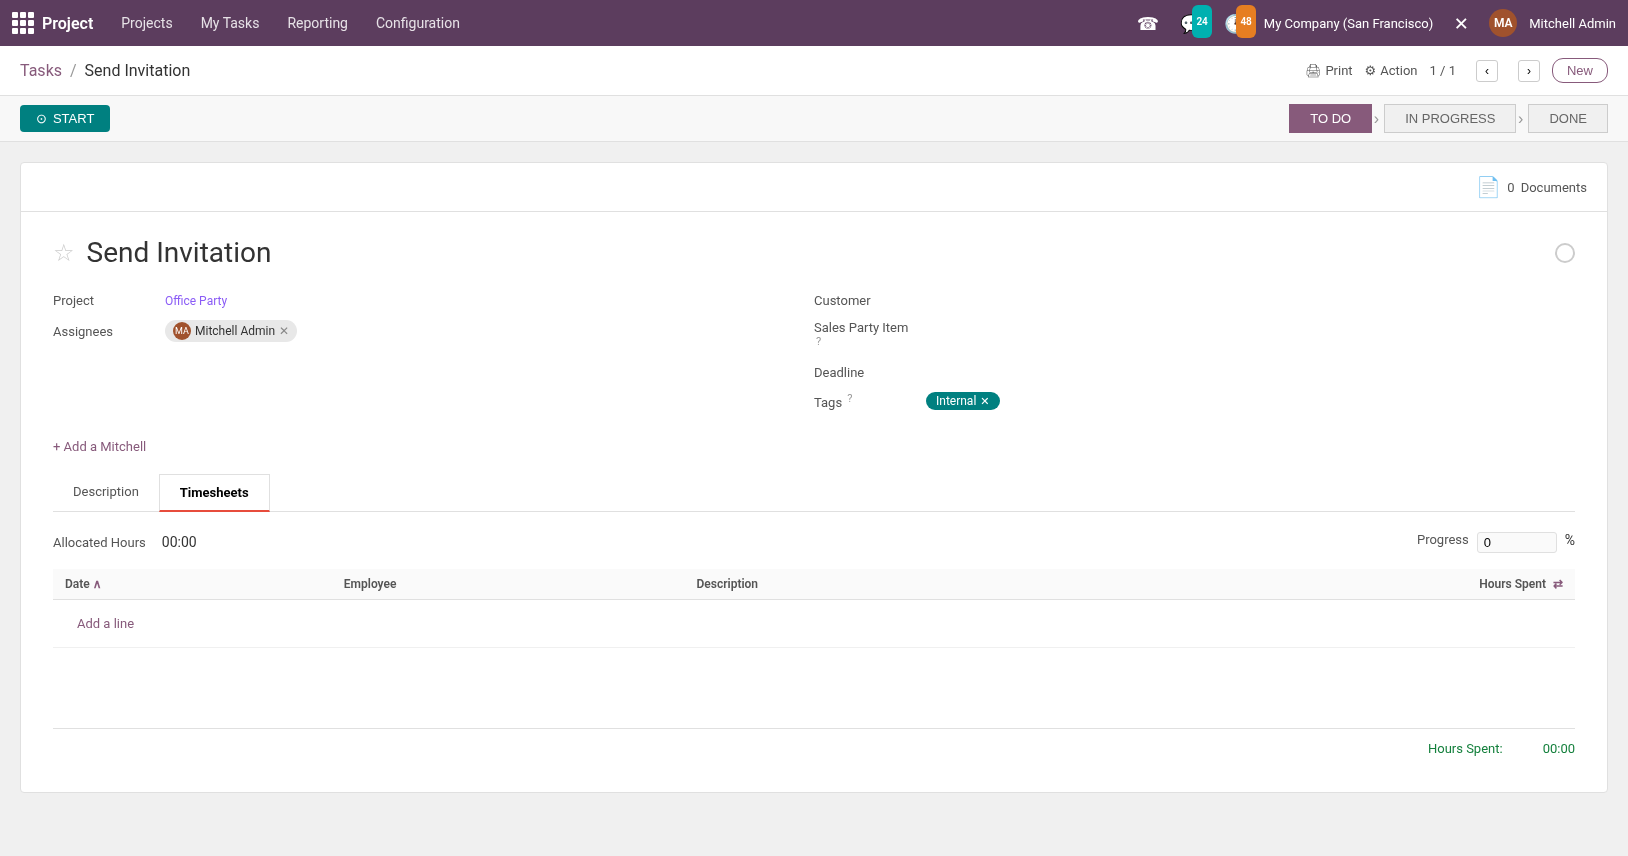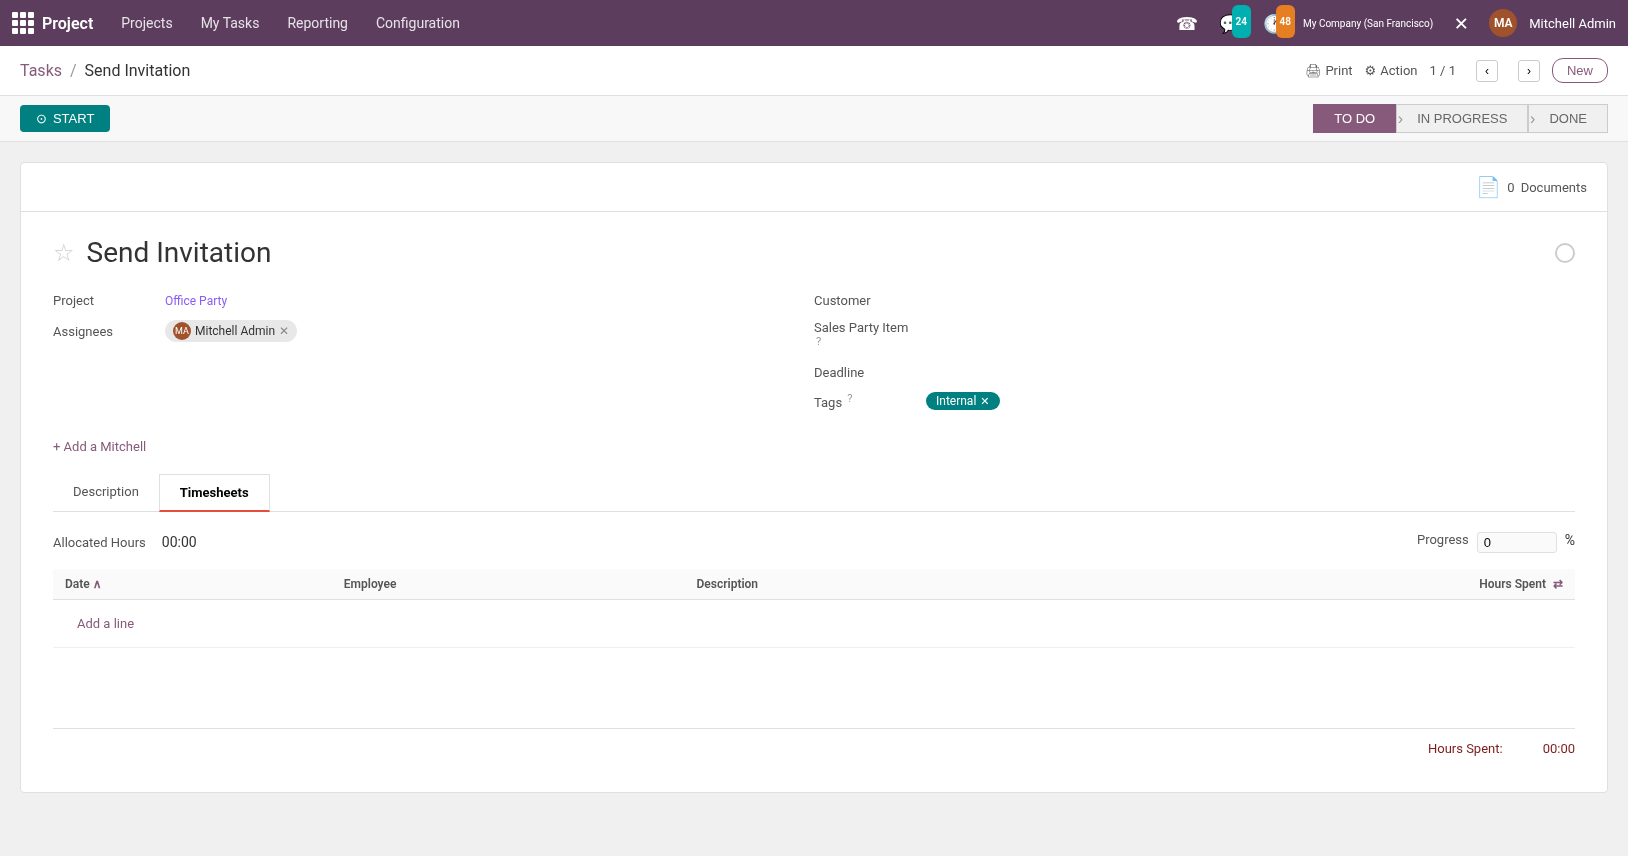--- a/index.html
+++ b/index.html
@@ -70,21 +70,21 @@
       background: #00b0b0;
       color: white;
       border-radius: 6px;
       font-size: 10px;
       padding: 11px 4px;
       font-weight: 600;
     }
     .badge-orange { background: #e67e22; }
     .company-name {
       color: white;
-      font-size: 10px;
+      font-size: 13px;
       text-align: center;
     }
     .avatar {
       width: 28px;
       height: 28px;
       border-radius: 50%;
       background: #a0522d;
       display: flex;
       align-items: center;
       justify-content: center;
@@ -183,21 +183,21 @@
       border-radius: 4px;
       cursor: pointer;
       font-size: 13px;
       display: flex;
       align-items: center;
       gap: 6px;
     }
     .stage-pipeline {
       display: flex;
       align-items: center;
-      gap: 0;
+      gap: 12px;
     }
     .stage-btn {
       padding: 6px 20px;
       font-size: 13px;
       cursor: pointer;
       border: 1px solid #ccc;
       background: #f0f0f0;
       color: #666;
       position: relative;
     }
@@ -605,20 +605,20 @@
             <tr>
               <td colspan="4">
                 <a class="add-line-btn">Add a line</a>
               </td>
             </tr>
           </tbody>
         </table>
 
         <div style="height: 80px;"></div>
 
-        <div style="display:flex; justify-content:flex-end; padding: 12px 0; border-top: 1px solid #e0e0e0; font-size:13px; color:#7f1d1d; gap:40px;">
+        <div style="display:flex; justify-content:flex-end; padding: 12px 0; border-top: 1px solid #e0e0e0; font-size:13px; color:#15803d; gap:40px;">
           <span>Hours Spent:</span>
           <span>00:00</span>
         </div>
       </div>
     </div>
   </div>
 </div>
 
 </body></html>

